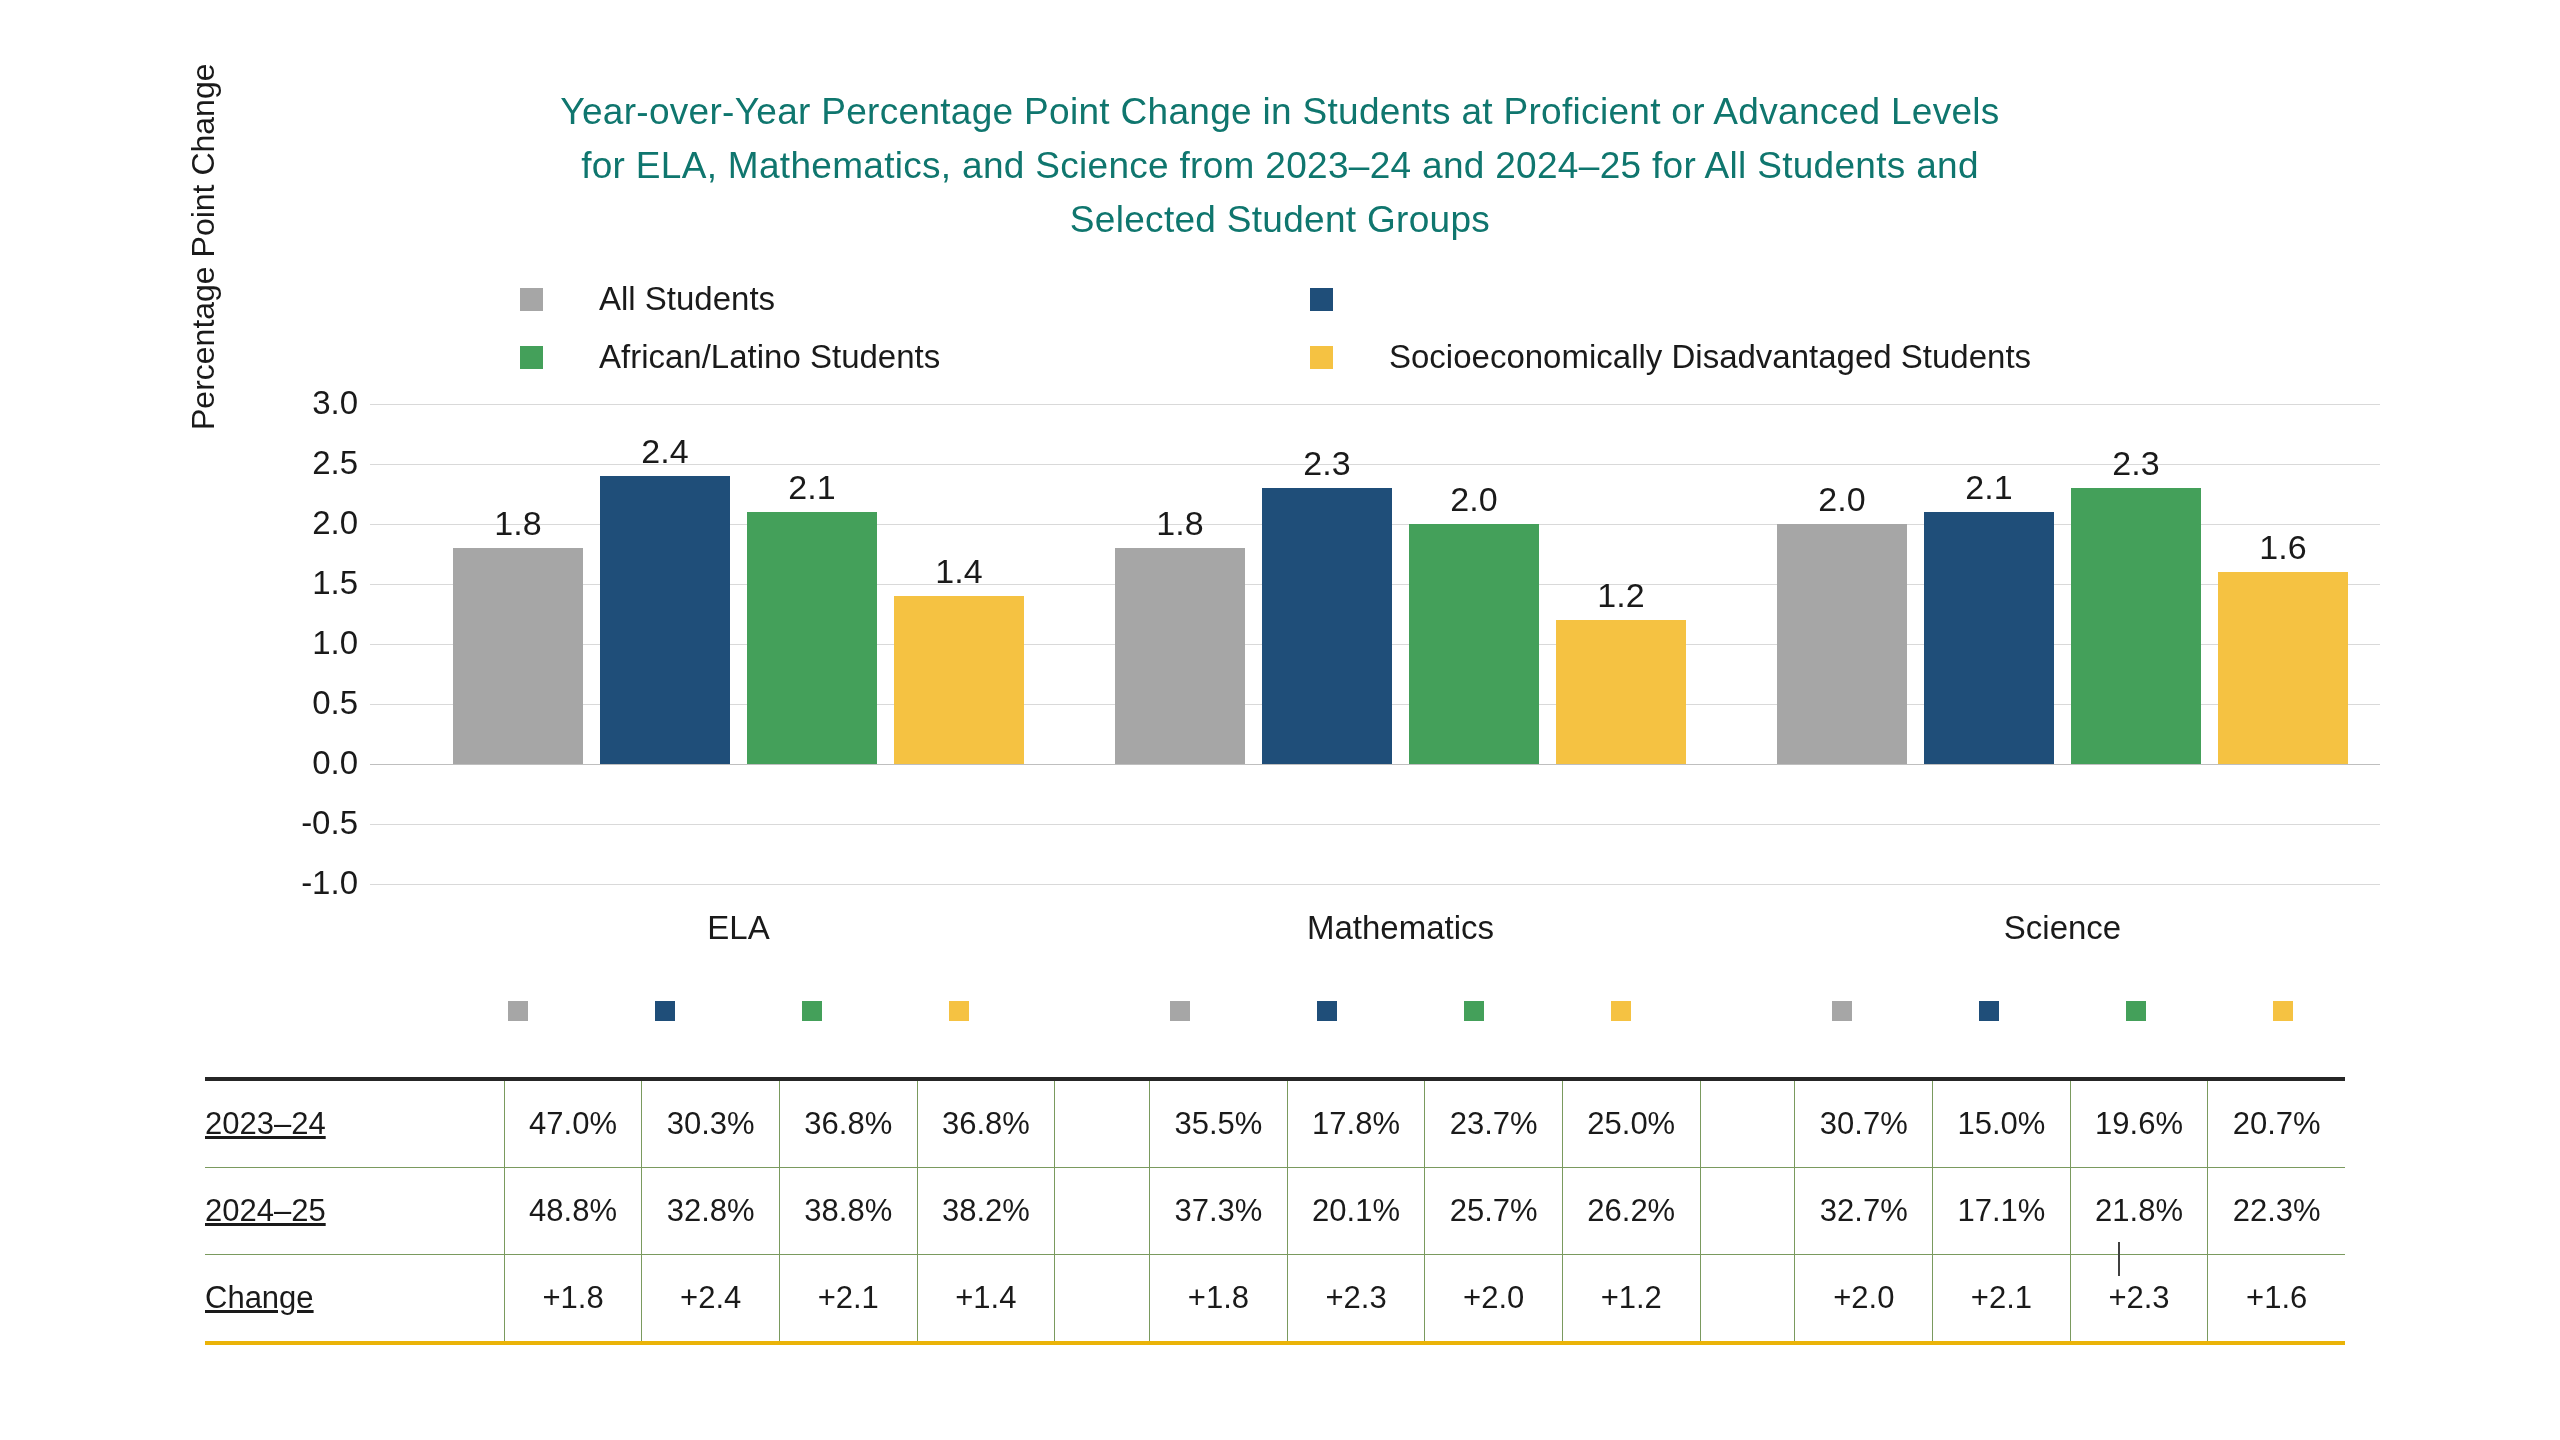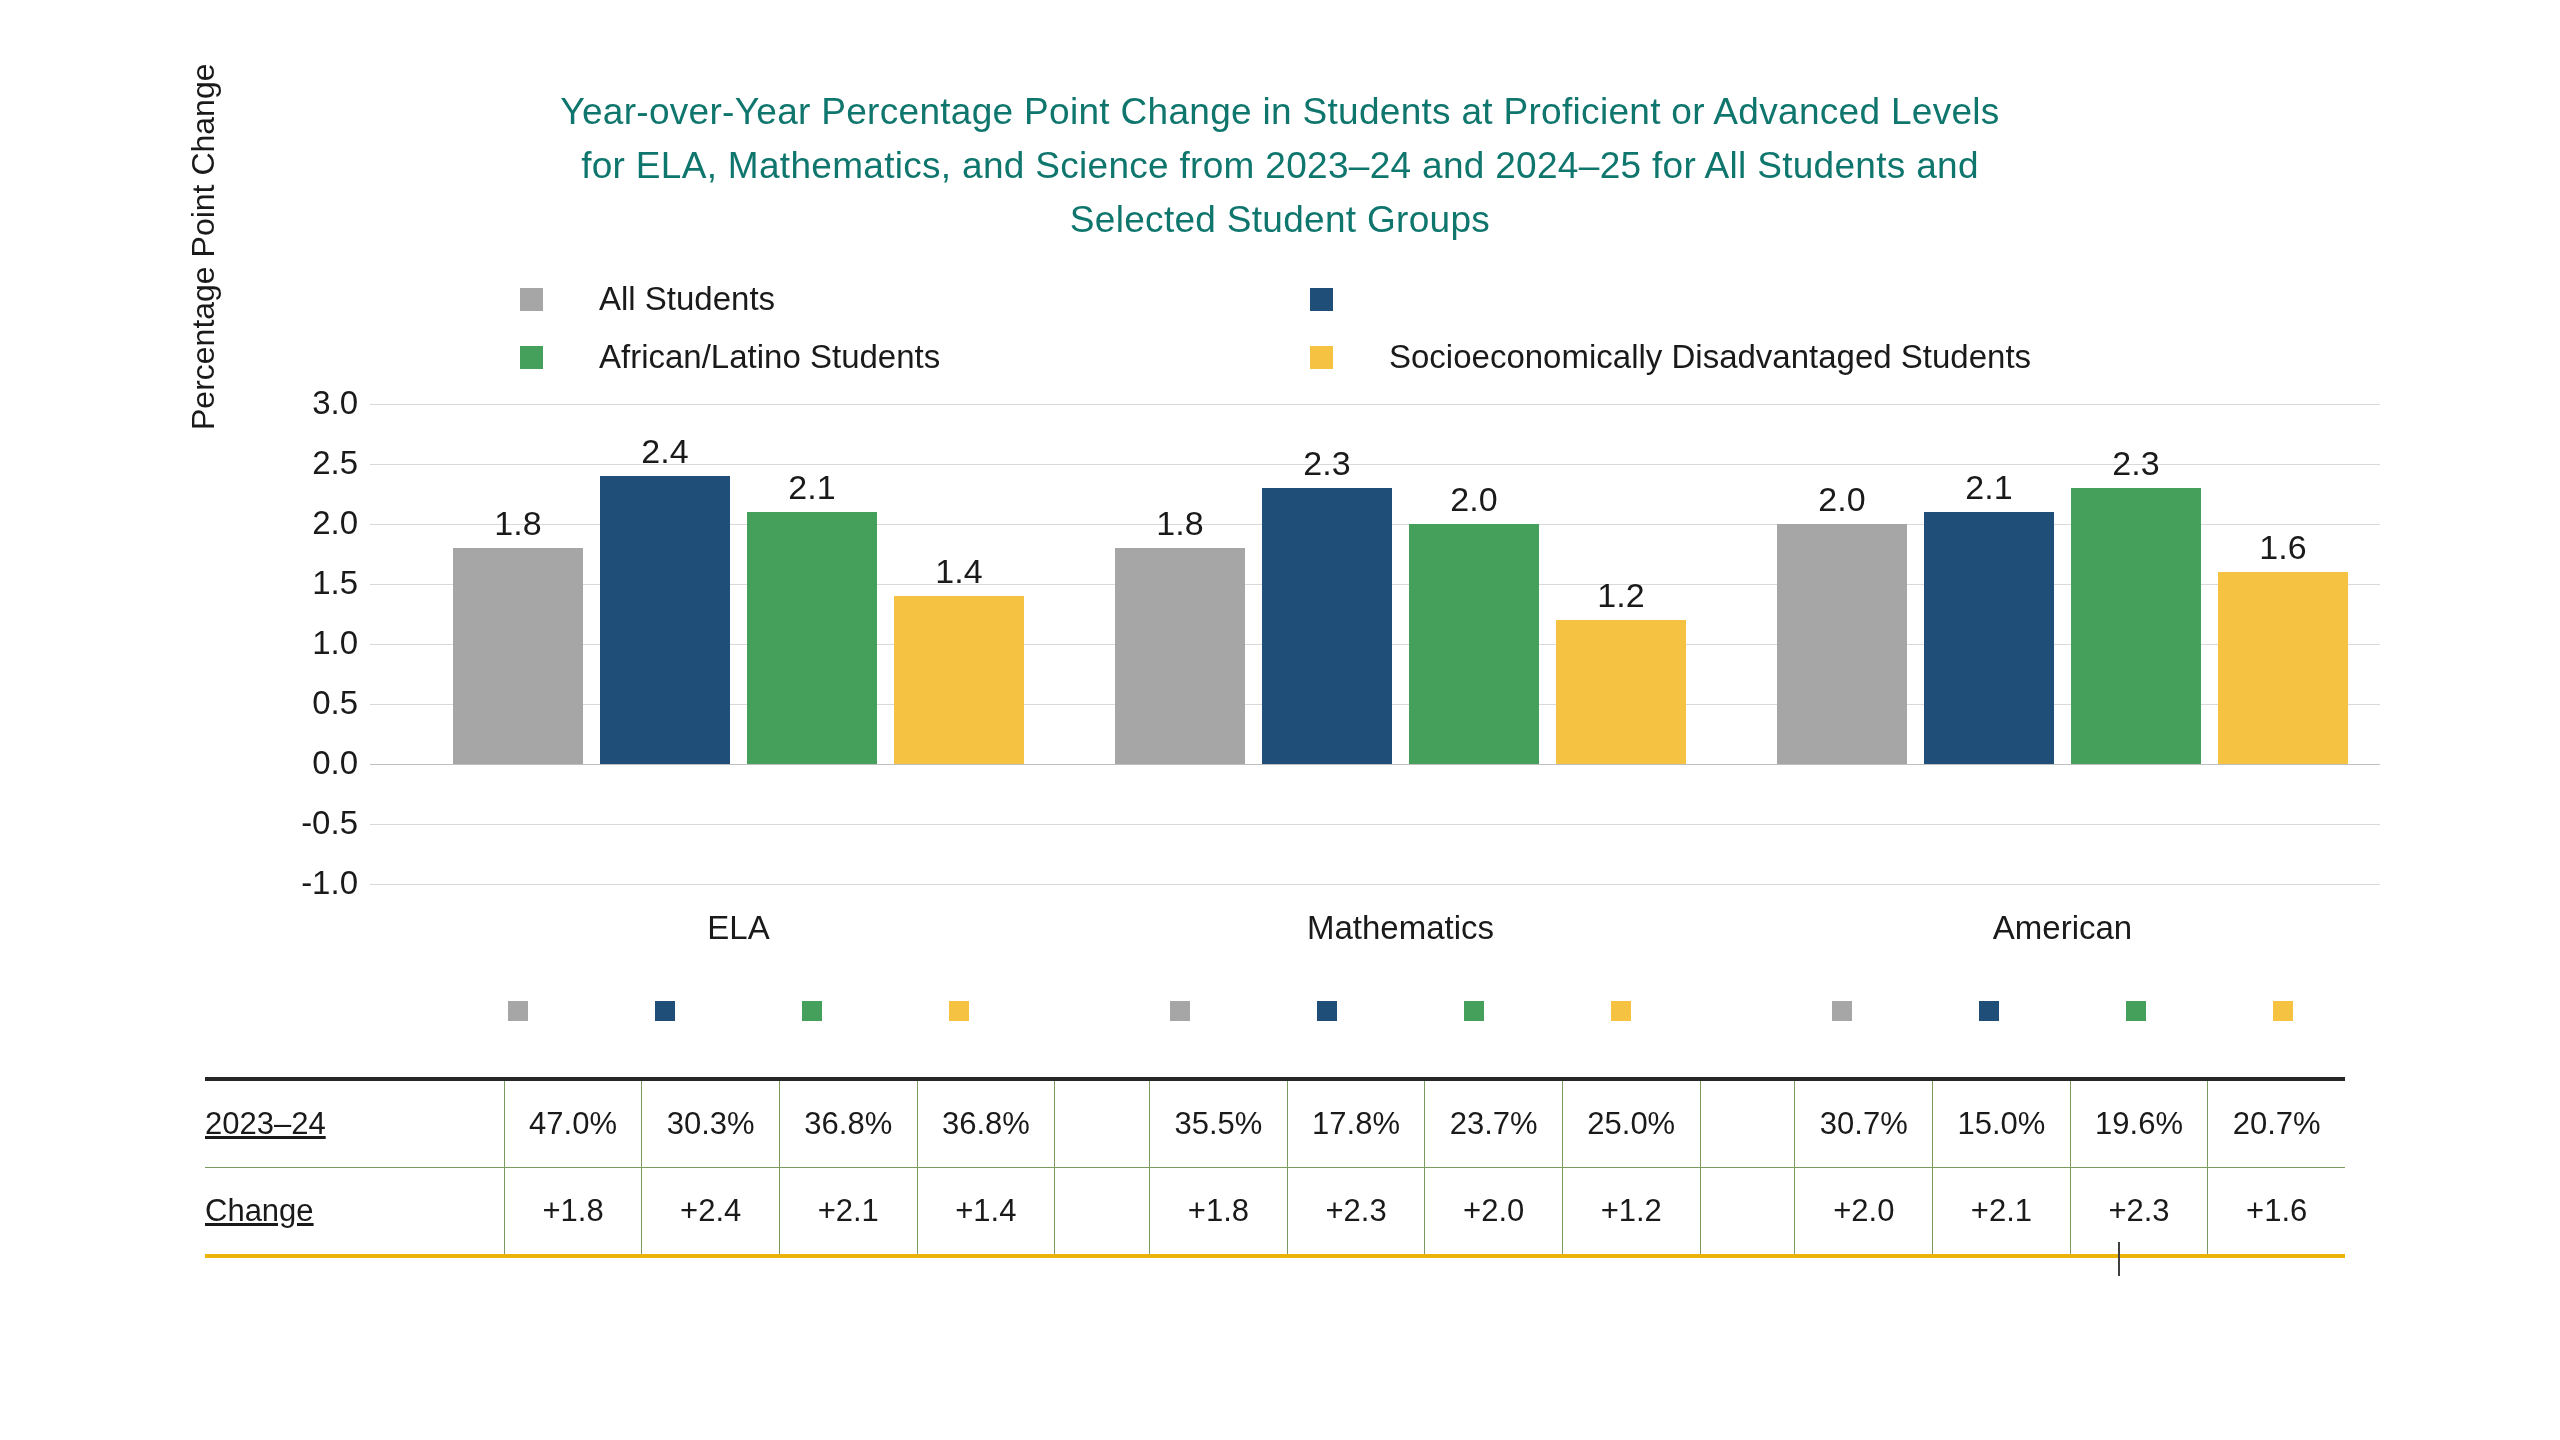--- a/index.html
+++ b/index.html
@@ -243,21 +243,21 @@
     <div class="bar-value" style="left:1554px; width:130px; top:64px">2.1</div>
 
     <div class="bar" style="left:1701px; width:130px; height:276px; bottom:120px; background:#44a05a"></div>
     <div class="bar-value" style="left:1701px; width:130px; top:40px">2.3</div>
 
     <div class="bar" style="left:1848px; width:130px; height:192px; bottom:120px; background:#f5c242"></div>
     <div class="bar-value" style="left:1848px; width:130px; top:124px">1.6</div>
 
     <div class="cat-label" style="left:83px; width:571px; top:505px">ELA</div>
     <div class="cat-label" style="left:745px; width:571px; top:505px">Mathematics</div>
-    <div class="cat-label" style="left:1407px; width:571px; top:505px">American</div>
+    <div class="cat-label" style="left:1407px; width:571px; top:505px">Science</div>
 
     <div class="marker" style="left:138px; top:597px; background:#a6a6a6"></div>
     <div class="marker" style="left:285px; top:597px; background:#1f4e79"></div>
     <div class="marker" style="left:432px; top:597px; background:#44a05a"></div>
     <div class="marker" style="left:579px; top:597px; background:#f5c242"></div>
 
     <div class="marker" style="left:800px; top:597px; background:#a6a6a6"></div>
     <div class="marker" style="left:947px; top:597px; background:#1f4e79"></div>
     <div class="marker" style="left:1094px; top:597px; background:#44a05a"></div>
     <div class="marker" style="left:1241px; top:597px; background:#f5c242"></div>
@@ -280,20 +280,37 @@
       <td class="val">35.5%</td>
       <td class="val">17.8%</td>
       <td class="val">23.7%</td>
       <td class="val">25.0%</td>
       <td class="gap"></td>
       <td class="val">30.7%</td>
       <td class="val">15.0%</td>
       <td class="val">19.6%</td>
       <td class="val endgap">20.7%</td>
     </tr>
+    <tr>
+      <td class="rowhead">2024–25</td>
+      <td class="val">48.8%</td>
+      <td class="val">32.8%</td>
+      <td class="val">38.8%</td>
+      <td class="val">38.2%</td>
+      <td class="gap"></td>
+      <td class="val">37.3%</td>
+      <td class="val">20.1%</td>
+      <td class="val">25.7%</td>
+      <td class="val">26.2%</td>
+      <td class="gap"></td>
+      <td class="val">32.7%</td>
+      <td class="val">17.1%</td>
+      <td class="val">21.8%</td>
+      <td class="val endgap">22.3%</td>
+    </tr>
     <tr class="bottom-row">
       <td class="rowhead">Change</td>
       <td class="val">+1.8</td>
       <td class="val">+2.4</td>
       <td class="val">+2.1</td>
       <td class="val">+1.4</td>
       <td class="gap"></td>
       <td class="val">+1.8</td>
       <td class="val">+2.3</td>
       <td class="val">+2.0</td>

